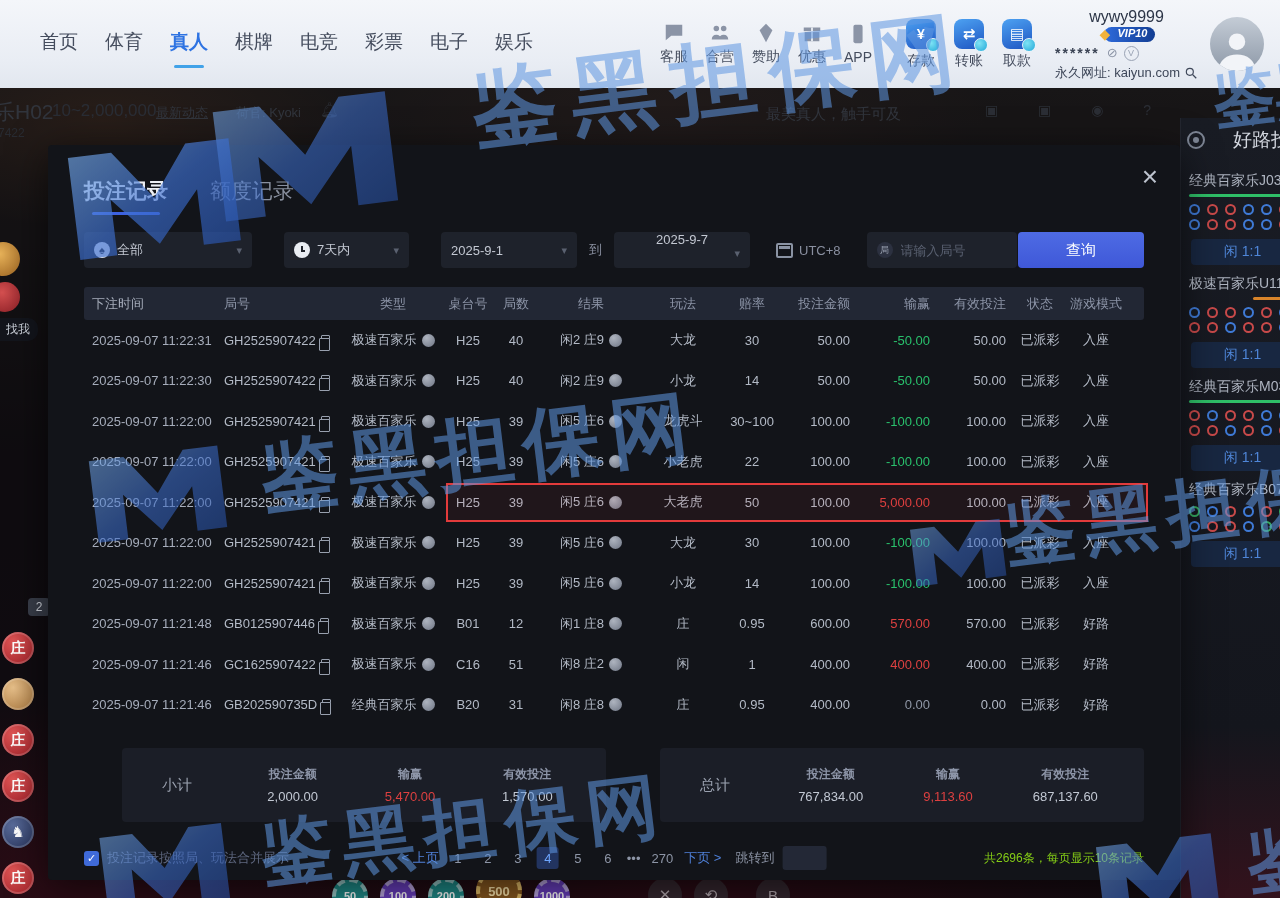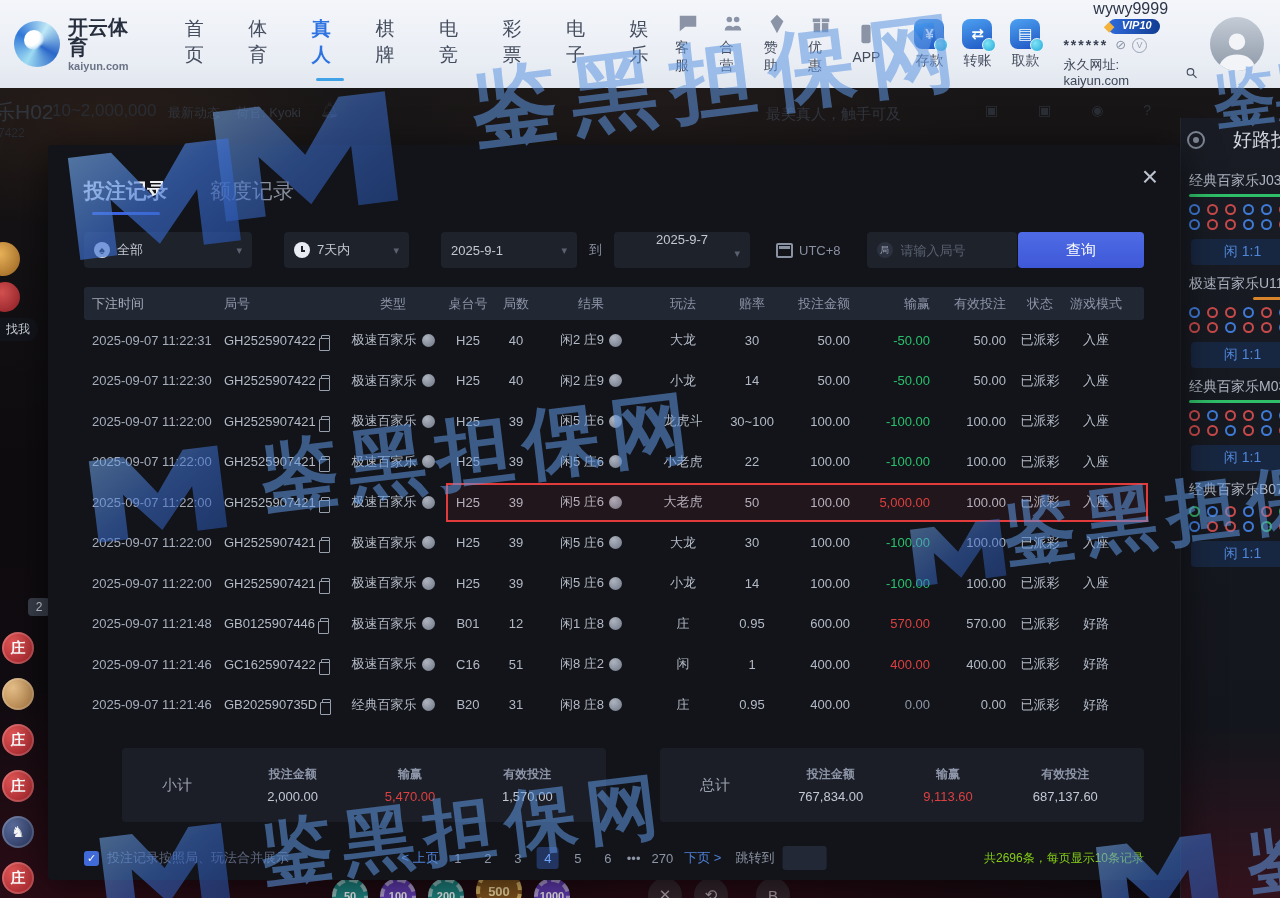--- a/index.html
+++ b/index.html
@@ -211,27 +211,20 @@
   <stop offset="0" stop-color="#74a8ea"></stop>
         <stop offset=".5" stop-color="#3d6fd0"></stop>
         <stop offset="1" stop-color="#2a55ae"></stop>
 </linearGradient>
     </defs>
   </svg>
 
 <div class="stage">
 
   <header class="topnav">
-    <div class="brand">
-      <div class="logo-ball"></div>
-      <div class="brand-txt">
-        <span class="brand-name">开云体育</span>
-        <span class="brand-domain">kaiyun.com</span>
-      </div>
-    </div>
     <nav class="nav-list" id="nav-list">
         <span class="nav-item">首页</span>
         <span class="nav-item">体育</span>
         <span class="nav-item active">真人</span>
         <span class="nav-item">棋牌</span>
         <span class="nav-item">电竞</span>
         <span class="nav-item">彩票</span>
         <span class="nav-item">电子</span>
         <span class="nav-item">娱乐</span>
       </nav>
@@ -307,21 +300,21 @@
             <circle cx="12" cy="8" r="4.5"></circle>
             <path d="M2 24c0-6 4.5-9 10-9s10 3 10 9z"></path>
           </svg>
       </div>
     </div>
   </header>
 
   <div class="scene">
     <span class="scn" style="left:-6px;top:10px;font-size:21px;">乐H02</span>
     <span class="scn" style="left:52px;top:13px;font-size:17px;color:#4d525e;">10~2,000,000</span>
-    <span class="scn" style="left:168px;top:16px;font-size:13px;">最新动态</span>
+    <span class="scn" style="left:156px;top:16px;font-size:13px;text-decoration:underline;">最新动态</span>
     <span class="scn" style="left:236px;top:16px;font-size:13px;">荷官: Kyoki</span>
     <span class="scn" style="left:320px;top:13px;font-size:15px;color:#50555f;">🔔︎</span>
     <span class="scn" style="left:-2px;top:38px;font-size:12px;color:#4a4f58;">7422</span>
     <span class="scn" style="left:766px;top:17px;font-size:15px;">最美真人，触手可及</span>
     <span class="scn" style="left:985px;top:14px;font-size:14px;color:#50555f;letter-spacing:18px;">▣ ▣ ◉ ?</span>
   </div>
   <div class="overlay"></div>
 
   <div class="findme">找我</div>
   <div class="sticker" style="left:-14px;top:242px;width:34px;height:34px;background:radial-gradient(circle at 40% 35%,#e8b35a,#9c6320);"></div>

